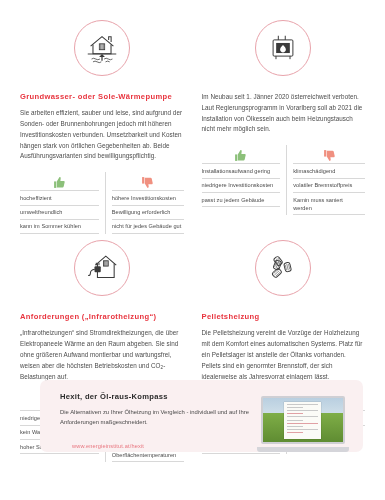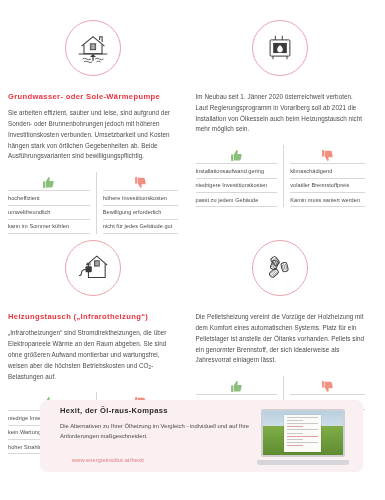--- a/index.html
+++ b/index.html
@@ -12,21 +12,21 @@
     height: 500px;
     overflow: hidden;
     font-family: "Liberation Sans", sans-serif;
     color: #3a3a3a;
     position: relative;
   }
   .page {
     width: 385px;
     height: 472px;
     box-sizing: border-box;
-    padding: 18px 20px 0 8px;
+    padding: 18px 20px 0 20px;
     position: relative;
   }
 
   
   .grid {
     display: grid;
     grid-template-columns: 1fr 1fr;
     column-gap: 18px;
     row-gap: 0px;
   }
@@ -104,26 +104,26 @@
     min-height: 7px;
   }
   .pc-item:last-child { border-bottom: 0.8px solid #d8d8d8; }
   .pc-item.blank { border-top: 0.8px solid #d8d8d8; border-bottom: none; visibility: hidden; }
 
   
   .banner {
     position: absolute;
     left: 40px;
     right: 22px;
-    top: 400px;
+    top: 380px;
     height: 72px;
     background: #faf0f1;
     border-radius: 7px;
     display: flex;
-    align-items: center;
+    align-items: flex-end;
     padding: 0 14px 0 20px;
     box-sizing: border-box;
   }
   .banner-text { flex: 1; }
   .banner-title {
     font-size: 7.6px;
     font-weight: bold;
     color: #2b2b2b;
     letter-spacing: 0.3px;
     margin: 0 0 6px 0;
@@ -291,21 +291,21 @@
             <path d="M13 17 L24 7.5 L35 17"></path>
             <path d="M15.2 15.3 V30 H32.8 V15.3"></path>
             <rect x="21.6" y="12.4" width="5" height="5.6" stroke-width="0.9"></rect>
             <path d="M22.8 12.4 V18 M24.1 12.4 V18 M25.4 12.4 V18" stroke-width="0.7"></path>
             <rect x="12.1" y="18.2" width="6.6" height="6.2" rx="1" fill="#3a3a3a" stroke="none"></rect>
             <path d="M14 17.2 V14.6 M16.8 17.2 V14.6" stroke-width="1.1"></path>
             <path d="M12.4 21.4 q-4.6 0.6 -4.6 4 q0 2.6 -2.4 2.6" stroke-width="1.1"></path>
           </svg>
         </div>
       </div>
-      <h3 class="card-title">Heizungstausch („Infrarotheizung“)</h3>
+      <h3 class="card-title">Anforderungen („Infrarotheizung“)</h3>
       <p class="card-body"><span>„Infrarotheizungen“ sind Stromdirektheizungen, die über Elektropaneele Wärme an den Raum abgeben. Sie sind ohne größeren Aufwand montierbar und wartungsfrei, weisen aber die höchsten Betriebskosten und CO</span><sub>2</sub><span>-Belastungen auf.</span></p>
       <div class="pros-cons">
         <div class="pc-col pros">
           <div class="pc-head">
             <svg width="13" height="13" viewBox="0 0 24 24" fill="#8cc07a">
               <path d="M2 10h4v12H2z"></path>
               <path d="M7 10l5-8c1.6 0 2.4 1 2.2 2.4L13.6 9h6.1c1.3 0 2.2 1.1 1.9 2.3l-1.9 8c-.2 1-1 1.7-2 1.7H7V10z"></path>
             </svg>
           </div>
           <div class="pc-item">niedrige Investitionskosten</div>
@@ -342,20 +342,21 @@
               <rect x="22" y="15" width="7" height="10.5" rx="2.6"></rect>
               <path d="M23.4 17 V23.5 M25.4 16.4 V24.1 M27.4 17 V23.5" stroke-width="0.6"></path>
             </g>
             <g transform="rotate(48 20 20)">
               <rect x="16" y="24" width="7" height="10.5" rx="2.6"></rect>
               <path d="M17.4 26 V32.5 M19.4 25.4 V33.1 M21.4 26 V32.5" stroke-width="0.6"></path>
             </g>
           </svg>
         </div>
       </div>
+      <h3 class="card-title">Pelletsheizung</h3>
       <p class="card-body">Die Pelletsheizung vereint die Vorzüge der Holzheizung mit dem Komfort eines automatischen Systems. Platz für ein Pelletslager ist anstelle der Öltanks vorhanden. Pellets sind ein genormter Brennstoff, der sich idealerweise als Jahresvorrat einlagern lässt.</p>
       <div class="pros-cons">
         <div class="pc-col pros">
           <div class="pc-head">
             <svg width="13" height="13" viewBox="0 0 24 24" fill="#8cc07a">
               <path d="M2 10h4v12H2z"></path>
               <path d="M7 10l5-8c1.6 0 2.4 1 2.2 2.4L13.6 9h6.1c1.3 0 2.2 1.1 1.9 2.3l-1.9 8c-.2 1-1 1.7-2 1.7H7V10z"></path>
             </svg>
           </div>
           <div class="pc-item">niedrige Brennstoffkosten</div>

